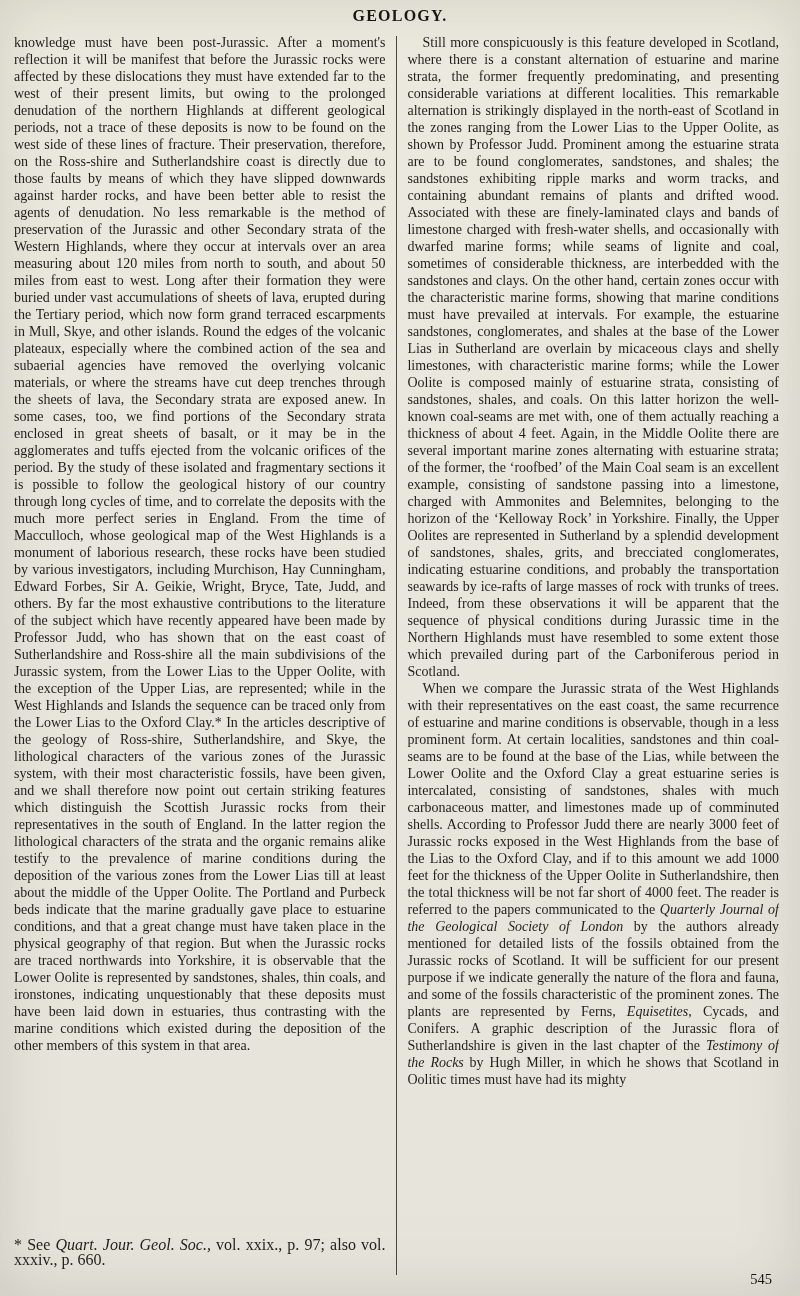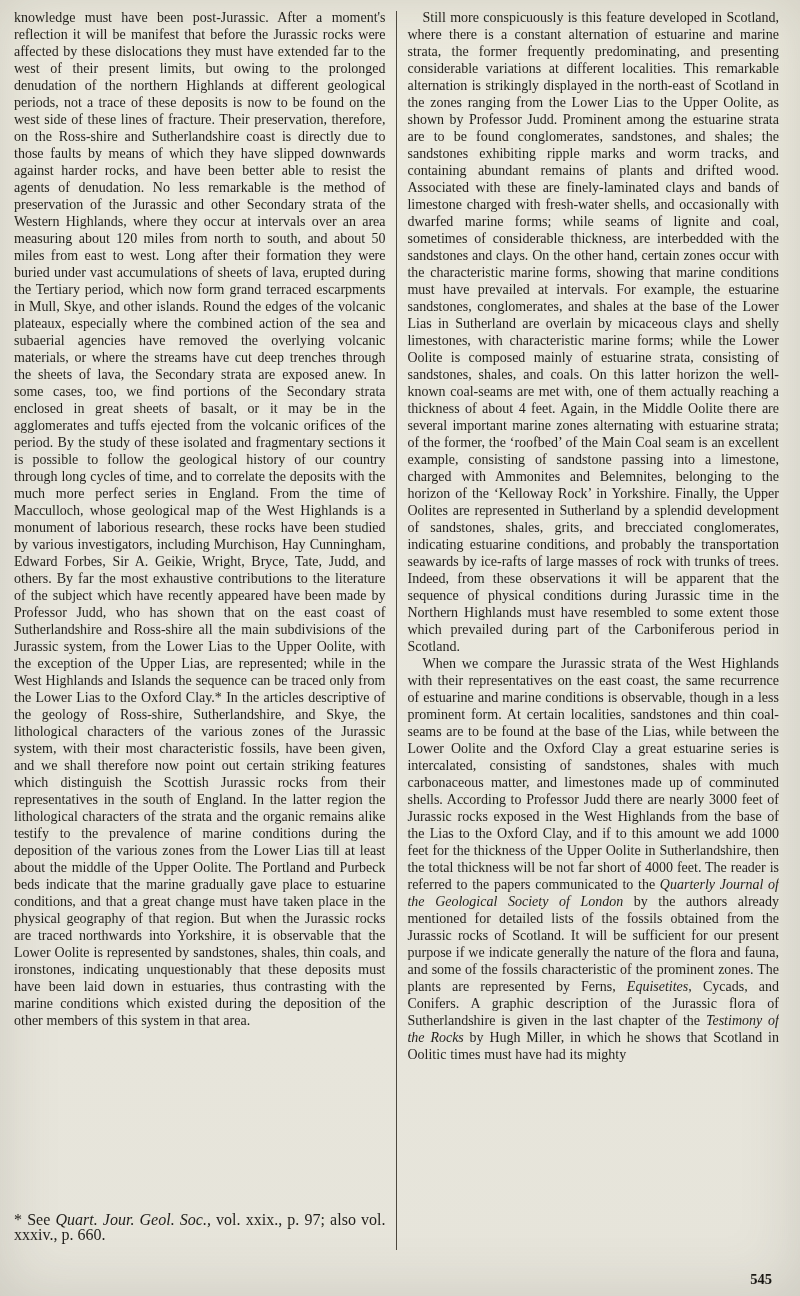--- a/index.html
+++ b/index.html
@@ -63,31 +63,32 @@
     right: 10px;
     bottom: 14px;
     font-size: 16px;
     line-height: 14.5px;
     text-align: justify;
   }
   .page-number {
     position: absolute;
     right: 28px;
     bottom: 8px;
-    font-weight: bold;
+    font-weight: normal;
     font-size: 14.5px;
     color: #191713;
     margin-left: 7px;
   }
 </style>
 </head>
 <body>
 
 <div class="page">
 
+  <div class="header">GEOLOGY.</div>
 
   <div class="columns">
 
     <div class="col col-left">
       <p class="para"><span>knowledge must have been post-Jurassic.  After a moment's reflection it will be manifest that before the Jurassic rocks were affected by these dislocations they must have extended far to the west of their present limits, but owing to the prolonged denudation of the northern Highlands at different geological periods, not a trace of these deposits is now to be found on the west side of these lines of fracture.  Their preservation, therefore, on the Ross-shire and Sutherlandshire coast is directly due to those faults by means of which they have slipped downwards against harder rocks, and have been better able to resist the agents of denudation.  No less remarkable is the method of preservation of the Jurassic and other Secondary strata of the Western Highlands, where they occur at intervals over an area measuring about 120 miles from north to south, and about 50 miles from east to west.  Long after their formation they were buried under vast accumulations of sheets of lava, erupted during the Tertiary period, which now form grand terraced escarpments in Mull, Skye, and other islands.  Round the edges of the volcanic plateaux, especially where the combined action of the sea and subaerial agencies have removed the overlying volcanic materials, or where the streams have cut deep trenches through the sheets of lava, the Secondary strata are exposed anew.  In some cases, too, we find portions of the Secondary strata enclosed in great sheets of basalt, or it may be in the agglomerates and tuffs ejected from the volcanic orifices of the period.  By the study of these isolated and fragmentary sections it is possible to follow the geological history of our country through long cycles of time, and to correlate the deposits with the much more perfect series in England.  From the time of Macculloch, whose geological map of the West Highlands is a monument of laborious research, these rocks have been studied by various investigators, including Murchison, Hay Cunningham, Edward Forbes, Sir A. Geikie, Wright, Bryce, Tate, Judd, and others.  By far the most exhaustive contributions to the literature of the subject which have recently appeared have been made by Professor Judd, who has shown that on the east coast of Sutherlandshire and Ross-shire all the main subdivisions of the Jurassic system, from the Lower Lias to the Upper Oolite, with the exception of the Upper Lias, are represented; while in the West Highlands and Islands the sequence can be traced only from the Lower Lias to the Oxford Clay.*  In the articles descriptive of the geology of Ross-shire, Sutherlandshire, and Skye, the lithological characters of the various zones of the Jurassic system, with their most characteristic fossils, have been given, and we shall therefore now point out certain striking features which distinguish the Scottish Jurassic rocks from their representatives in the south of England.  In the latter region the lithological characters of the strata and the organic remains alike testify to the prevalence of marine conditions during the deposition of the various zones from the Lower Lias till at least about the middle of the Upper Oolite.  The Portland and Purbeck beds indicate that the marine gradually gave place to estuarine conditions, and that a great change must have taken place in the physical geography of that region.  But when the Jurassic rocks are traced northwards into Yorkshire, it is observable that the Lower Oolite is represented by sandstones, shales, thin coals, and ironstones, indicating unquestionably that these deposits must have been laid down in estuaries, thus contrasting with the marine conditions which existed during the deposition of the other members of this system in that area.</span></p>
         <div class="footnote"><span>* See </span><i>Quart. Jour. Geol. Soc.,</i><span> vol. xxix., p. 97; also vol. xxxiv., p. 660.</span></div>
     </div>
 
     <div class="divider"></div>
 

